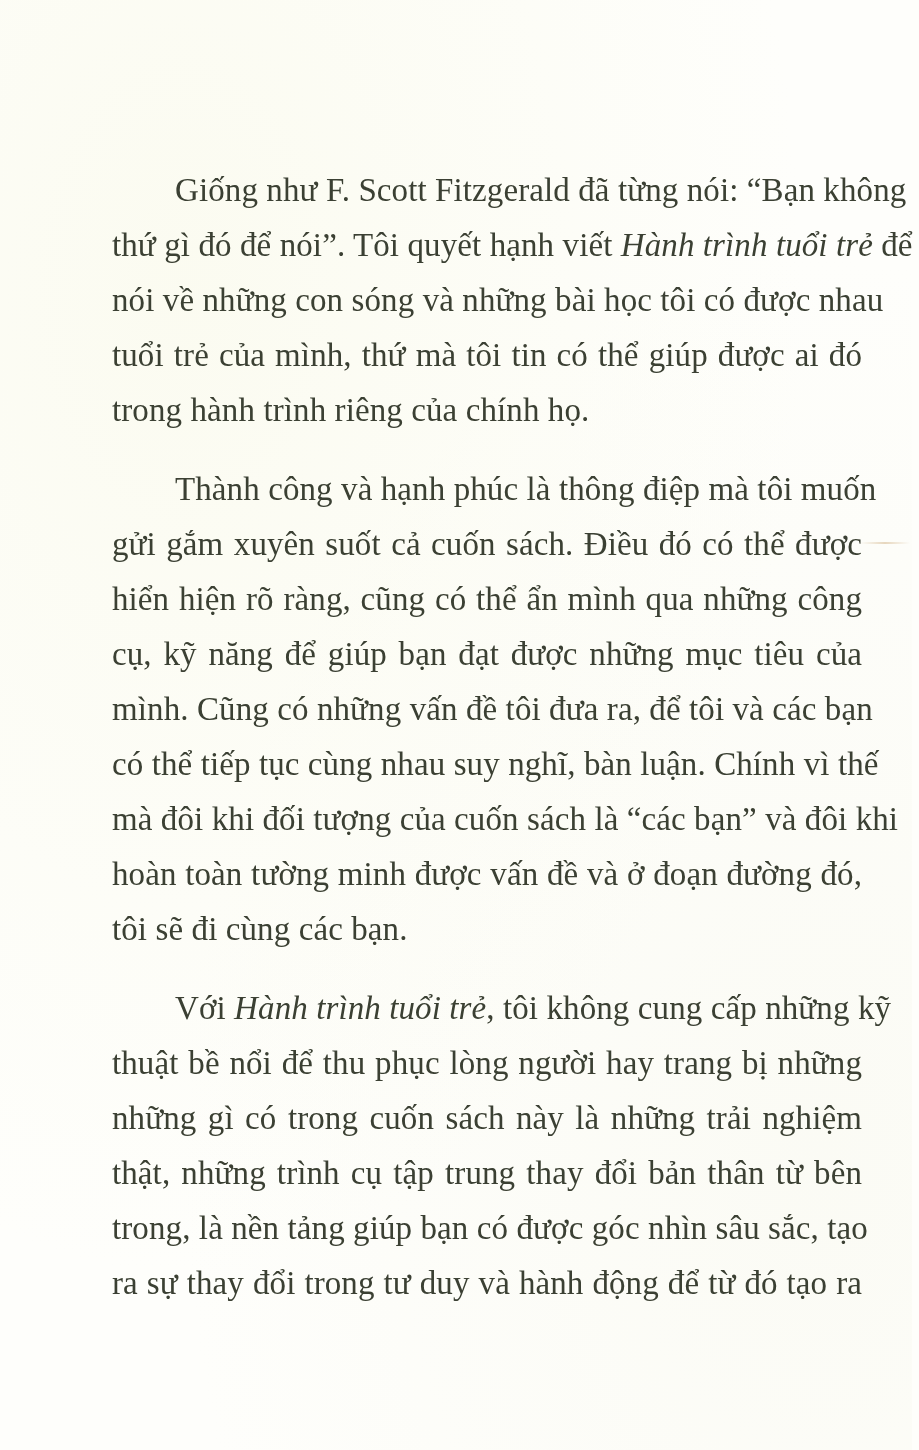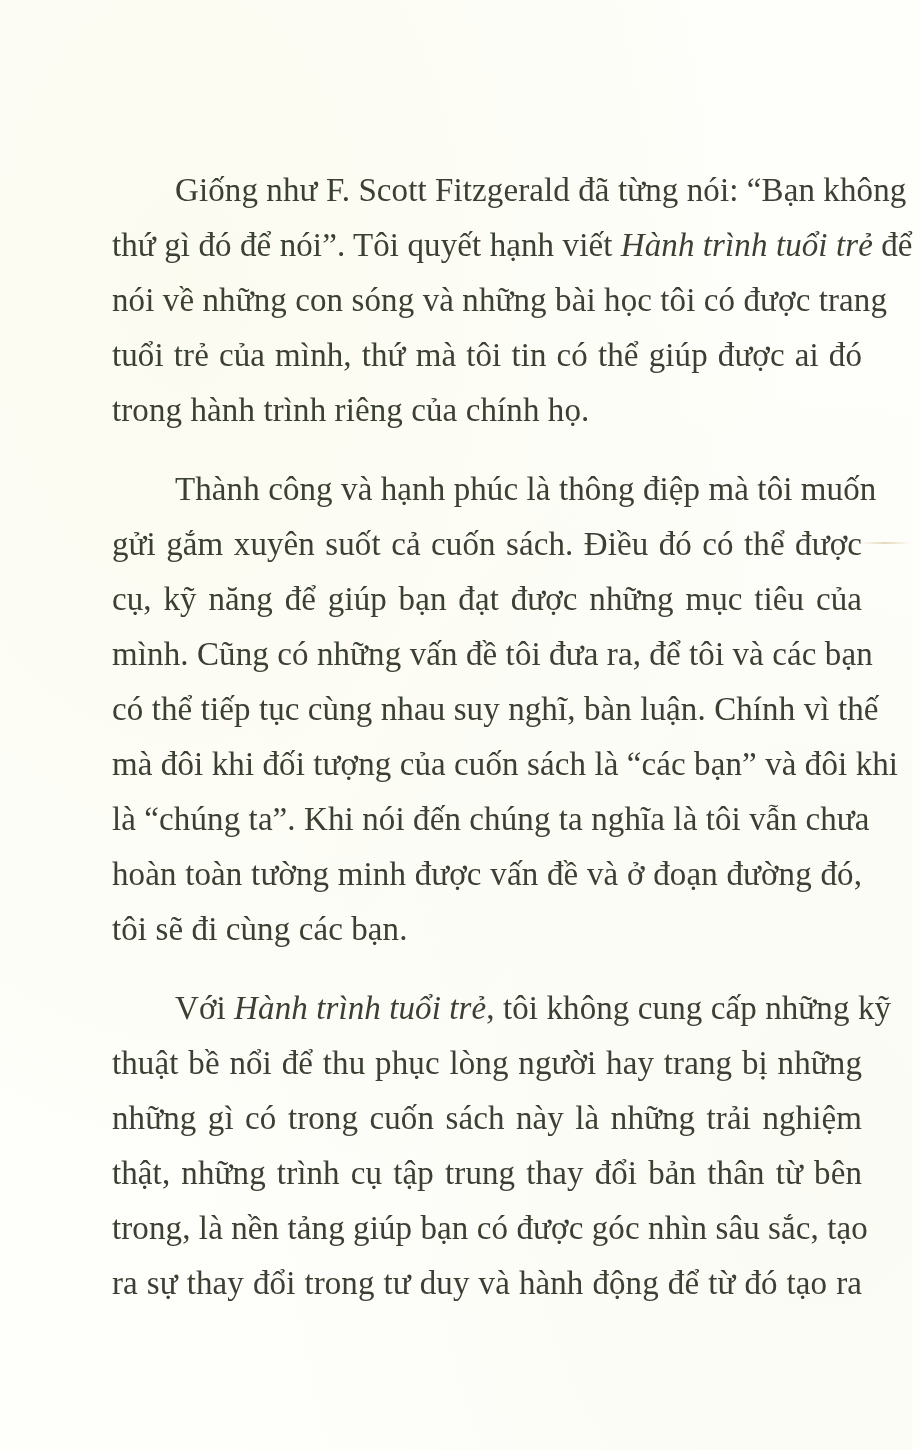--- a/index.html
+++ b/index.html
@@ -67,32 +67,32 @@
   </style>
 </head>
 <body>
 
 <div class="page">
   <div class="smudge"></div>
   <div class="text-block" id="text-block">
       <div class="para">
         <span class="line indent"><span>Giống như  F. Scott Fitzgerald đã từng nói: “Bạn không</span></span>
         <span class="line"><span>thứ gì đó để nói”. Tôi quyết hạnh viết </span><em>Hành trình tuổi trẻ</em><span> để</span></span>
-        <span class="line"><span>nói về những con sóng và những bài học tôi có được trang</span></span>
+        <span class="line"><span>nói về những con sóng và những bài học tôi có được nhau</span></span>
         <span class="line"><span>tuổi trẻ của mình, thứ mà tôi tin có thể giúp được ai đó</span></span>
         <span class="line last"><span>trong hành trình riêng của chính họ.</span></span>
       </div>
       <div class="para">
         <span class="line indent"><span>Thành công và hạnh phúc là thông điệp mà tôi muốn</span></span>
         <span class="line"><span>gửi gắm xuyên suốt cả cuốn sách. Điều đó có thể được</span></span>
+        <span class="line"><span>hiển hiện rõ ràng, cũng có thể ẩn mình qua những công</span></span>
         <span class="line"><span>cụ, kỹ năng để giúp bạn đạt được những mục tiêu của</span></span>
         <span class="line"><span>mình. Cũng có những vấn đề tôi đưa ra, để tôi và các bạn</span></span>
         <span class="line"><span>có thể tiếp tục cùng nhau suy nghĩ, bàn luận. Chính vì thế</span></span>
         <span class="line"><span>mà đôi khi đối tượng của cuốn sách là “các bạn” và đôi khi</span></span>
-        <span class="line"><span>là “chúng ta”. Khi nói đến chúng ta nghĩa là tôi vẫn chưa</span></span>
         <span class="line"><span>hoàn toàn tường minh được vấn đề và ở đoạn đường đó,</span></span>
         <span class="line last"><span>tôi sẽ đi cùng các bạn.</span></span>
       </div>
       <div class="para">
         <span class="line indent"><span>Với </span><em>Hành trình tuổi trẻ</em><span>, tôi không cung cấp những kỹ</span></span>
         <span class="line"><span>thuật bề nổi để thu phục lòng người hay trang bị những</span></span>
         <span class="line"><span>những gì có trong cuốn sách này là những trải nghiệm</span></span>
         <span class="line"><span>thật, những trình cụ tập trung thay đổi bản thân từ bên</span></span>
         <span class="line"><span>trong, là nền tảng giúp bạn có được góc nhìn sâu sắc, tạo</span></span>
         <span class="line"><span>ra sự thay đổi trong tư duy và hành động để từ đó tạo ra</span></span>

